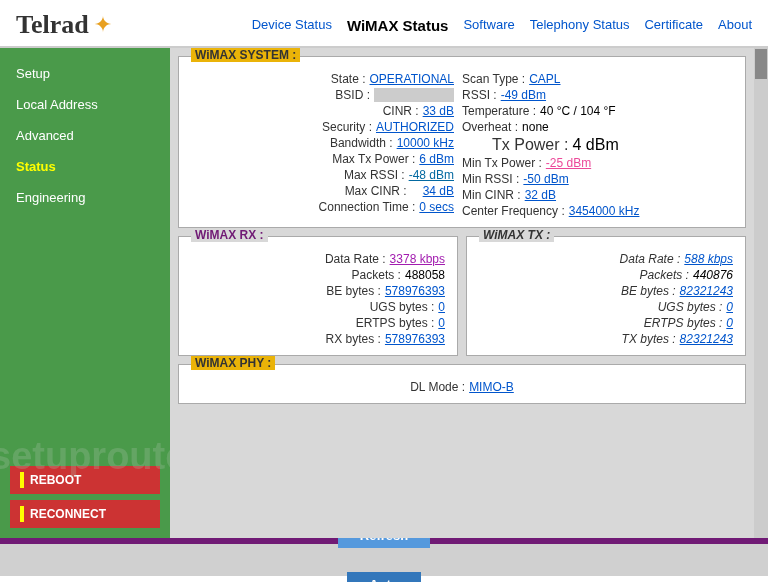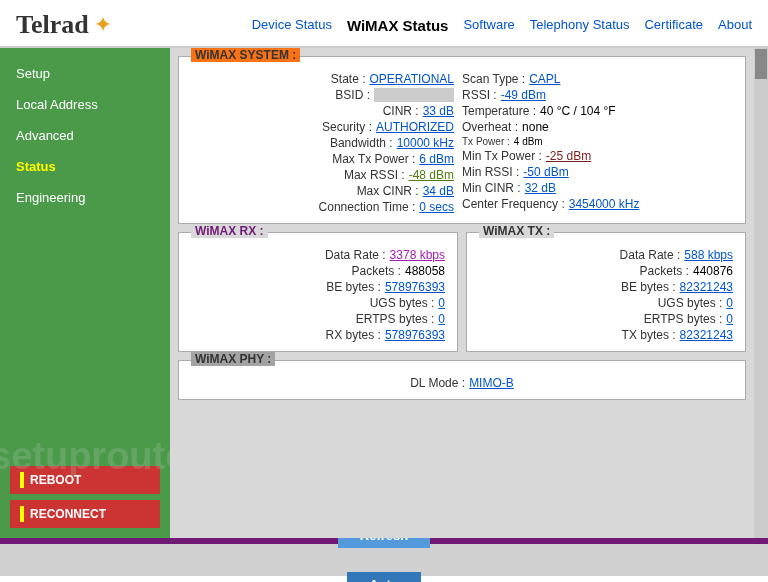--- a/index.html
+++ b/index.html
@@ -47,21 +47,21 @@
 
   <div style="flex:1;background:#d8d8d8;padding:8px;overflow:hidden;position:relative;">
 
     <div style="position:absolute;right:0;top:0;width:14px;height:100%;background:#ccc;z-index:10;">
       <div style="width:12px;height:30px;background:#888;margin:1px;"></div>
     </div>
 
     <div style="padding-right:14px;">
 
       <div style="border:1px solid #aaa;background:#fff;margin-bottom:8px;padding:10px 12px 8px 12px;position:relative;">
-        <span style="position:absolute;top:-9px;left:12px;background:#f97316;padding:0 4px;font-weight:bold;font-size:12px;color:#333;">WiMAX SYSTEM :</span>
+        <span style="position:absolute;top:-9px;left:12px;background:#eab308;padding:0 4px;font-weight:bold;font-size:12px;color:#333;">WiMAX SYSTEM :</span>
         <div style="display:grid;grid-template-columns:1fr 1fr;gap:1px 0;padding-top:4px;">
 
           <div>
             <div style="display:flex;gap:4px;padding:1px 0;font-size:12px;justify-content:flex-end;padding-right:8px;">
               <span style="color:#333;">State :</span>
               <span style="color:#0055cc;text-decoration:underline;">OPERATIONAL</span>
             </div>
             <div style="display:flex;gap:4px;padding:1px 0;font-size:12px;justify-content:flex-end;padding-right:8px;">
               <span style="color:#333;">BSID :</span>
               <span style="background:#ccc;color:#ccc;min-width:80px;display:inline-block;">&nbsp;&nbsp;&nbsp;&nbsp;&nbsp;&nbsp;&nbsp;&nbsp;&nbsp;&nbsp;&nbsp;&nbsp;</span>
@@ -77,23 +77,23 @@
             <div style="display:flex;gap:4px;padding:1px 0;font-size:12px;justify-content:flex-end;padding-right:8px;">
               <span style="color:#333;">Bandwidth :</span>
               <span style="color:#0055cc;text-decoration:underline;">10000 kHz</span>
             </div>
             <div style="display:flex;gap:4px;padding:1px 0;font-size:12px;justify-content:flex-end;padding-right:8px;">
               <span style="color:#333;">Max Tx Power :</span>
               <span style="color:#0055cc;text-decoration:underline;">6 dBm</span>
             </div>
             <div style="display:flex;gap:4px;padding:1px 0;font-size:12px;justify-content:flex-end;padding-right:8px;">
               <span style="color:#333;">Max RSSI :</span>
-              <span style="color:#4d7c0f;text-decoration:underline;">-48 dBm</span>
-            </div>
-            <div style="display:flex;gap:4px;padding:1px 0;font-size:12px;justify-content:flex-end;padding-right:8px;">
+              <span style="color:#0369a1;text-decoration:underline;">-48 dBm</span>
+            </div>
+            <div style="display:flex;gap:16px;padding:1px 0;font-size:12px;justify-content:flex-end;padding-right:8px;">
               <span style="color:#333;">Max CINR :</span>
               <span style="color:#0055cc;text-decoration:underline;">34 dB</span>
             </div>
             <div style="display:flex;gap:4px;padding:1px 0;font-size:12px;justify-content:flex-end;padding-right:8px;">
               <span style="color:#333;">Connection Time :</span>
               <span style="color:#0055cc;text-decoration:underline;">0 secs</span>
             </div>
           </div>
 
           <div>
@@ -106,27 +106,27 @@
               <span style="color:#0055cc;text-decoration:underline;">-49 dBm</span>
             </div>
             <div style="display:flex;gap:4px;padding:1px 0;font-size:12px;">
               <span style="color:#333;">Temperature :</span>
               <span style="color:#000;">40 °C / 104 °F</span>
             </div>
             <div style="display:flex;gap:4px;padding:1px 0;font-size:12px;">
               <span style="color:#333;">Overheat :</span>
               <span style="color:#000;">none</span>
             </div>
-            <div style="display:flex;gap:4px;padding:1px 0;font-size:10px;">
+            <div style="display:flex;gap:4px;padding:1px 0;font-size:16px;margin-left:30px;">
               <span style="color:#333;">Tx Power :</span>
               <span style="color:#000;">4 dBm</span>
             </div>
             <div style="display:flex;gap:4px;padding:1px 0;font-size:12px;">
               <span style="color:#333;">Min Tx Power :</span>
-              <span style="color:#7f1d1d;text-decoration:underline;">-25 dBm</span>
+              <span style="color:#ec4899;text-decoration:underline;">-25 dBm</span>
             </div>
             <div style="display:flex;gap:4px;padding:1px 0;font-size:12px;">
               <span style="color:#333;">Min RSSI :</span>
               <span style="color:#0055cc;text-decoration:underline;">-50 dBm</span>
             </div>
             <div style="display:flex;gap:4px;padding:1px 0;font-size:12px;">
               <span style="color:#333;">Min CINR :</span>
               <span style="color:#0055cc;text-decoration:underline;">32 dB</span>
             </div>
             <div style="display:flex;gap:4px;padding:1px 0;font-size:12px;">
@@ -162,21 +162,21 @@
               <span style="color:#333;">ERTPS bytes :</span>
               <span style="color:#0055cc;text-decoration:underline;">0</span>
             </div>
             <div style="display:flex;gap:4px;padding:1px 0;font-size:12px;justify-content:flex-end;">
               <span style="color:#333;">RX bytes :</span>
               <span style="color:#0055cc;text-decoration:underline;">578976393</span>
             </div>
           </div>
         </div>
 
-        <div style="border:1px solid #aaa;background:#fff;padding:10px 12px 8px 12px;position:relative;">
+        <div style="border:1px solid #aaa;background:#fff;padding:10px 12px 8px 12px;position:relative;font-style:italic;">
           <span style="position:absolute;top:-9px;left:12px;background:#d8d8d8;padding:0 4px;font-weight:bold;font-size:12px;color:#333;">WiMAX TX :</span>
           <div style="padding-top:4px;">
             <div style="display:flex;gap:4px;padding:1px 0;font-size:12px;justify-content:flex-end;">
               <span style="color:#333;">Data Rate :</span>
               <span style="color:#0055cc;text-decoration:underline;">588 kbps</span>
             </div>
             <div style="display:flex;gap:4px;padding:1px 0;font-size:12px;justify-content:flex-end;">
               <span style="color:#333;">Packets :</span>
               <span style="color:#000;">440876</span>
             </div>
@@ -194,21 +194,21 @@
             </div>
             <div style="display:flex;gap:4px;padding:1px 0;font-size:12px;justify-content:flex-end;">
               <span style="color:#333;">TX bytes :</span>
               <span style="color:#0055cc;text-decoration:underline;">82321243</span>
             </div>
           </div>
         </div>
       </div>
 
       <div style="border:1px solid #aaa;background:#fff;padding:10px 12px 8px 12px;position:relative;">
-        <span style="position:absolute;top:-9px;left:12px;background:#a3a3a3;padding:0 4px;font-weight:bold;font-size:12px;color:#333;">WiMAX PHY :</span>
+        <span style="position:absolute;top:-9px;left:12px;background:#eab308;padding:0 4px;font-weight:bold;font-size:12px;color:#333;">WiMAX PHY :</span>
         <div style="padding-top:4px;">
           <div style="display:flex;gap:4px;padding:1px 0;font-size:12px;justify-content:center;">
             <span style="color:#333;">DL Mode :</span>
             <span style="color:#0055cc;text-decoration:underline;">MIMO-B</span>
           </div>
         </div>
       </div>
 
     </div>
   </div>

